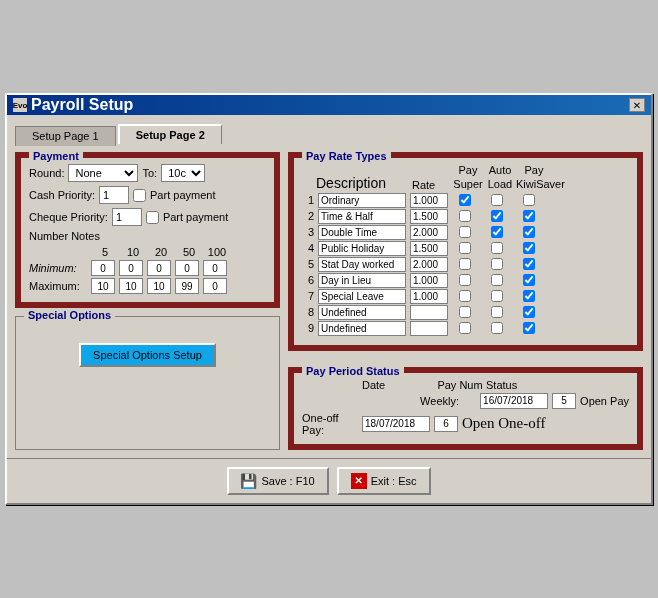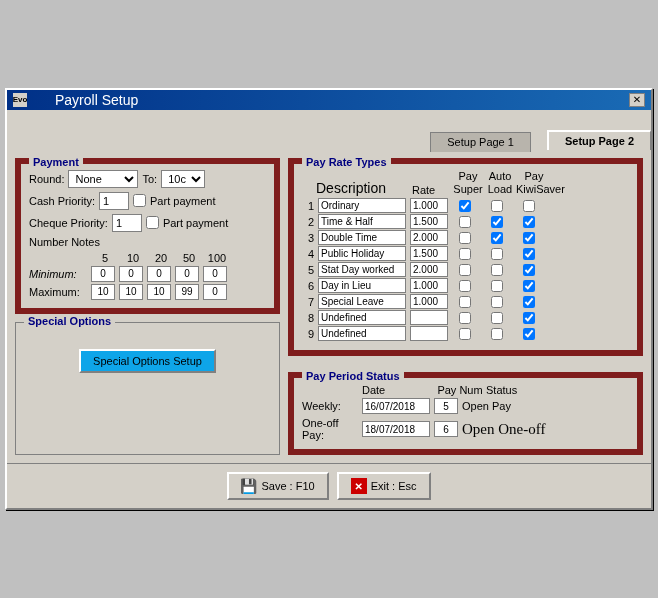--- a/index.html
+++ b/index.html
@@ -40,43 +40,41 @@
       height: 14px;
       background: #d4d0c8;
       font-size: 9px;
       display: flex;
       align-items: center;
       justify-content: center;
       color: #000;
       font-weight: bold;
     }
     .title-text {
-      font-size: 14px;
-      font-weight: normal;
-      margin-left: 24px;
+      font-size: 16px;
+      font-weight: bold;
     }
     .close-btn {
       width: 16px;
       height: 14px;
       background: #d4d0c8;
       border: 1px solid #808080;
       display: flex;
       align-items: center;
       justify-content: center;
       cursor: pointer;
       font-size: 10px;
       color: #000;
     }
     .tabs {
       display: flex;
       background: #d4d0c8;
-      padding-top: 20px;
+      padding-top: 9px;
       padding-left: 8px;
-      gap: 16px;
-      justify-content: flex-end;
+      gap: 2px;
     }
     .tab {
       padding: 3px 16px;
       background: #d4d0c8;
       border: 1px solid #808080;
       border-bottom: none;
       cursor: pointer;
       font-size: 11px;
       position: relative;
     }
@@ -483,21 +481,21 @@
 
       <div class="group-box">
         <span class="group-label">Pay Period Status</span>
 
         <div style="display:flex; padding-left:60px; margin-bottom:2px; gap:0;">
           <div style="width:72px; font-size:11px;">Date</div>
           <div style="width:52px; font-size:11px; text-align:center;">Pay Num</div>
           <div style="font-size:11px;">Status</div>
         </div>
 
-        <div style="display:flex; align-items:center; margin-bottom:3px; gap:4px;">
+        <div style="display:flex; align-items:center; margin-bottom:3px; gap:4px;justify-content:flex-end;">
           <span style="width:56px; font-size:11px;">Weekly:</span>
           <input class="date-input" type="text" value="16/07/2018" style="">
           <input class="num-input" type="text" value="5" style="">
           <span style="font-size:11px;">Open Pay</span>
         </div>
 
         <div style="display:flex; align-items:center; gap:4px;">
           <span style="width:56px; font-size:11px;">One-off Pay:</span>
           <input class="date-input" type="text" value="18/07/2018" style="">
           <input class="num-input" type="text" value="6" style="">

